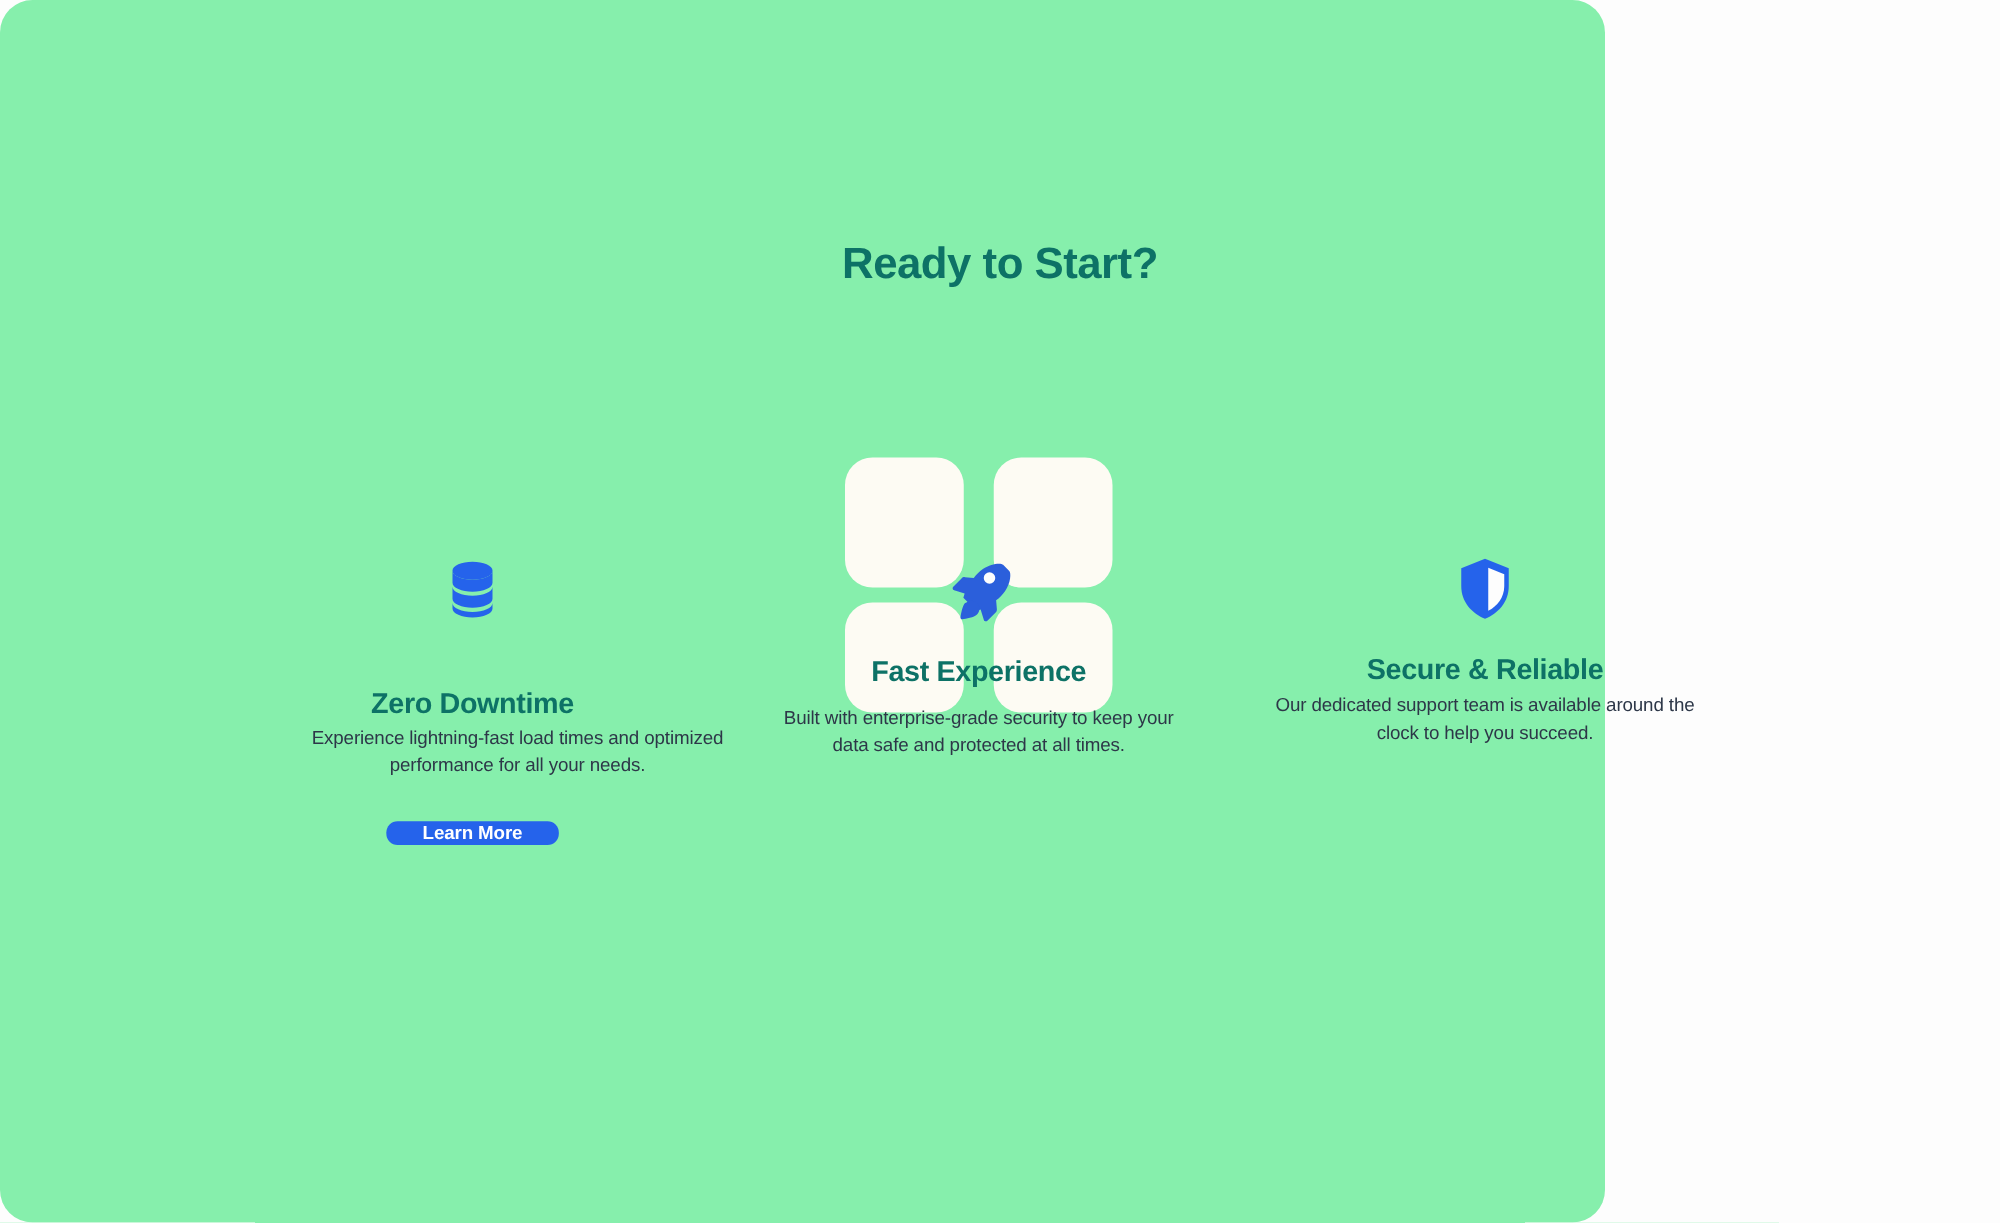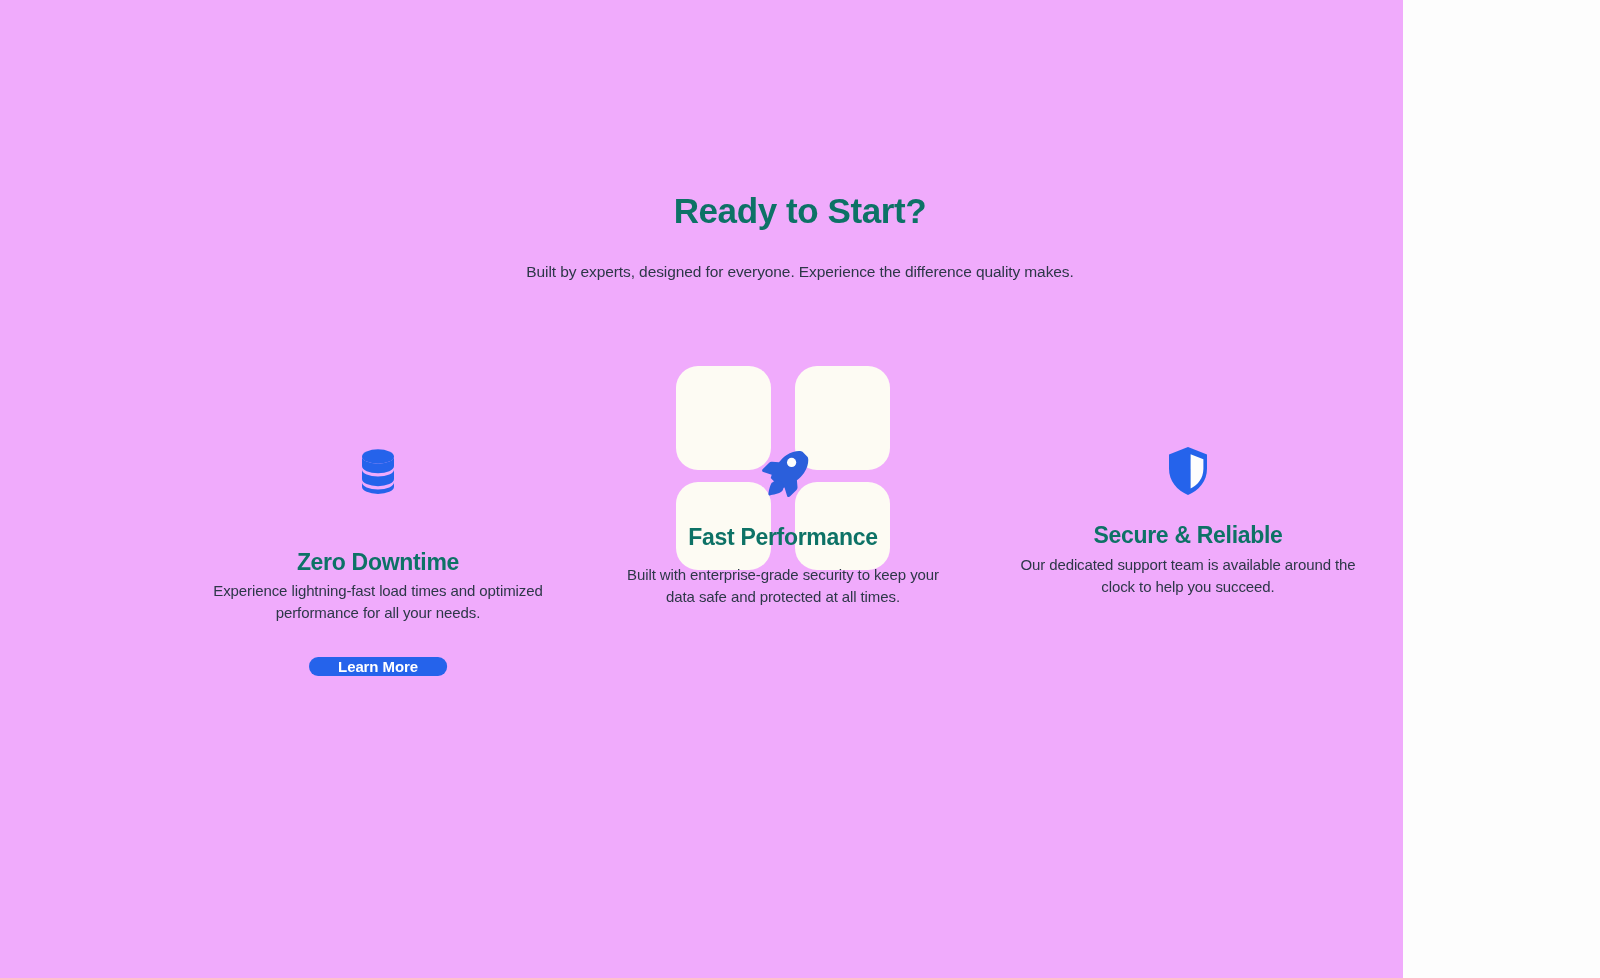--- a/index.html
+++ b/index.html
@@ -2,21 +2,21 @@
 <html><head>
 <meta charset="utf-8">
 <style>
   * { margin:0; padding:0; box-sizing:border-box; }
   html, body {
     width:1600px; height:978px;
     background:#fdfdfd;
     font-family:"Liberation Sans", sans-serif;
     overflow:hidden;
   }
-  .page { position:relative; width:1403px; height:978px; background:#f0abfc; }
+  .page { position:relative; width:1284px; height:978px; background:#86efac;border-radius:26px; }
 
   
   .header { position:absolute; top:190px; left:0; width:1600px; text-align:center; }
   .headline {
     font-size:35px; font-weight:700; letter-spacing:-0.4px;
     color:#0d7266; line-height:1.2;
   }
   .subhead {
     margin-top:31px;
     font-size:15.5px; font-weight:400; color:#2d3748; letter-spacing:-0.1px;
@@ -50,41 +50,40 @@
   }
   .col-0 .card-title { top:548px; }
   .col-1 .card-title { top:523px; }
   .col-2 .card-title { top:521px;text-align:center; }
 
   .card-desc {
     position:absolute; left:18px; width:344px;
     font-size:15px; font-weight:400; color:#2d3748;
     line-height:1.47; letter-spacing:-0.1px;
   }
-  .col-0 .card-desc { top:580px; }
+  .col-0 .card-desc { top:580px;margin-left:36px; }
   .col-1 .card-desc { top:564px; }
   .col-2 .card-desc { top:554px; }
 
   .cta {
     position:absolute; top:657px; left:50%; transform:translateX(-50%);
     background:#2563eb; color:#ffffff;
     font-size:15px; font-weight:700; letter-spacing:-0.1px;
     padding:1px 29px; border:none; border-radius:9px;
     cursor:pointer; font-family:"Liberation Sans", sans-serif;
     white-space:nowrap;
   }
 </style>
 </head>
 <body>
 
 <div class="page">
 
   <div class="header">
     <div class="headline">Ready to Start?</div>
-    <div class="subhead">Built by experts, designed for everyone. Experience the difference quality makes.</div>
   </div>
 
   <div class="deco">
     <div class="deco-sq tl"></div>
     <div class="deco-sq tr"></div>
     <div class="deco-sq bl"></div>
     <div class="deco-sq br"></div>
   </div>
 
   <div class="columns">
@@ -108,21 +107,21 @@
     <div class="col col-1">
       <div class="icon-wrap">
         <svg width="56" height="56" viewBox="0 0 56 56" aria-hidden="true">
           <g fill="#2b5fdb">
             <path d="M47.5 8.8c-1.6-1.6-9.4-1.3-16.2 3.4-2.9 2-5.3 4.5-7.3 7.1l-7.1-.6c-1 -.1-2 .3-2.7 1l-6.6 6.6c-.9.9-.5 2.4.7 2.8l8.4 2.6c-.4 1.3-.7 2.3-.9 3l-.1.4 10.4 10.4.4-.1c.7-.2 1.7-.5 3-.9l2.6 8.4c.4 1.2 1.9 1.6 2.8.7l6.6-6.6c.7-.7 1.1-1.7 1-2.7l-.6-7.1c2.6-2 5.1-4.4 7.1-7.3 4.7-6.8 5-14.6 3.4-16.2z"></path>
             <path d="M17.2 39.2c-2.3 2.3-3.4 8.9-3.8 11.7-.1.9.6 1.6 1.5 1.5 2.8-.4 9.4-1.5 11.7-3.8 2.6-2.6 2.7-6.7.2-9.2-2.5-2.5-6.6-2.4-9.2 0z"></path>
           </g>
           <circle cx="36.6" cy="19.4" r="4.6" fill="#fdfdfd"></circle>
         </svg>
       </div>
-      <div class="card-title">Fast Performance</div>
+      <div class="card-title">Fast Experience</div>
       <div class="card-desc">Built with enterprise-grade security to keep your data safe and protected at all times.</div>
     </div>
 
     <div class="col col-2">
       <div class="icon-wrap">
         <svg width="56" height="56" viewBox="0 0 56 56" aria-hidden="true">
           <path d="M28 4 L47 11.5 v14.2 c0 12.6 -8.1 21.6 -19 26.3 C17.1 47.3 9 38.3 9 25.7 V11.5 Z" fill="#2563eb"></path>
           <path d="M30.6 11.2 L43.4 16.3 v9.4 c0 9.3 -5.6 16.1 -12.8 19.9 Z" fill="#fdfdfd"></path>
         </svg>
       </div>

